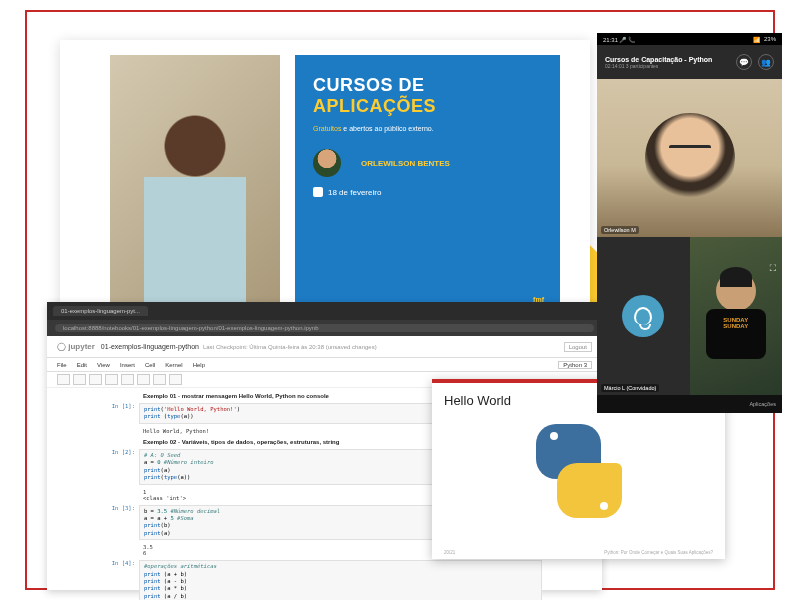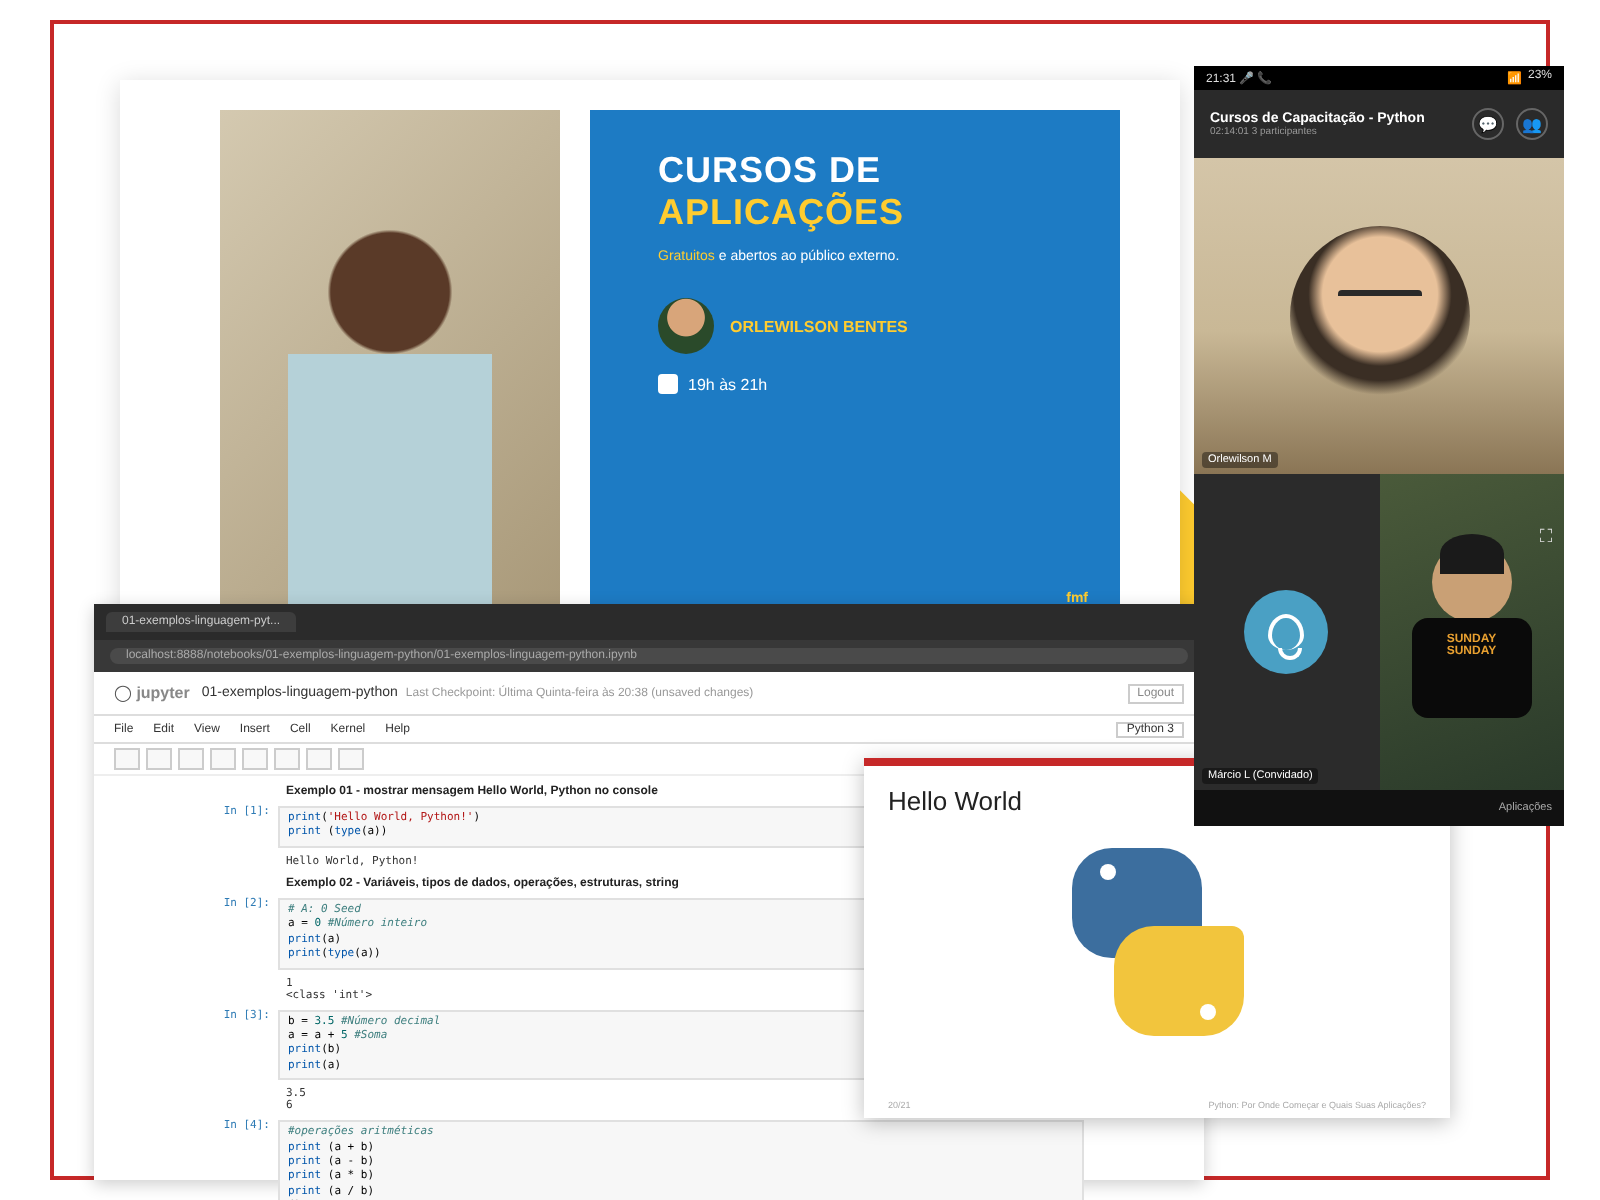--- a/index.html
+++ b/index.html
@@ -4,27 +4,27 @@
   <style>
     * { margin: 0; padding: 0; box-sizing: border-box; }
     body { width: 800px; height: 600px; font-family: -apple-system, Arial, sans-serif; background: #fff; position: relative; overflow: hidden; }
 
     .red-frame { position: absolute; top: 10px; left: 25px; width: 750px; height: 580px; border: 2px solid #c62828; }
 
     
     .flyer { position: absolute; top: 40px; left: 60px; width: 530px; height: 290px; background: #fff; box-shadow: 0 2px 12px rgba(0,0,0,.15); display: flex; }
     .flyer-photo { width: 170px; height: 260px; margin: 15px 0 15px 50px; background: linear-gradient(135deg, #d4c9b0, #a89878); position: relative; overflow: hidden; }
     .flyer-photo-person { position: absolute; left: 20%; top: 15%; width: 60%; height: 80%; background: radial-gradient(circle at 50% 25%, #5a3a28 0%, #5a3a28 18%, transparent 19%), linear-gradient(180deg, transparent 40%, #b5d1d8 40%); border-radius: 8px 8px 0 0; }
-    .flyer-right { flex: 1; background: #1d7bc4; color: #fff; padding: 20px 34px; margin: 15px 30px 15px 15px; position: relative; }
+    .flyer-right { flex: 1; background: #1d7bc4; color: #fff; padding: 20px 18px; margin: 15px 30px 15px 15px; position: relative; }
     .flyer-title-line1 { font-size: 18px; font-weight: 800; letter-spacing: .5px; }
     .flyer-title-line2 { font-size: 18px; font-weight: 900; color: #ffcc2f; letter-spacing: .5px; }
     .flyer-sub { font-size: 7px; color: #ffcc2f; margin-top: 2px; }
     .flyer-sub2 { font-size: 7px; color: #fff; }
     .flyer-topic { font-size: 9px; font-weight: 700; margin-top: 18px; line-height: 1.3; max-width: 160px; }
-    .flyer-person { display: flex; align-items: center; gap: 8px; margin-top: 14px; }
+    .flyer-person { display: flex; align-items: center; gap: 20px; margin-top: 14px; }
     .flyer-avatar { width: 28px; height: 28px; border-radius: 50%; background: radial-gradient(circle at 50% 35%, #d8a57a 0%, #d8a57a 40%, #2a4a2a 42%); }
     .flyer-person-name { font-size: 8px; color: #ffcc2f; font-weight: 700; }
     .flyer-meta { font-size: 8px; margin-top: 10px; display: flex; align-items: center; gap: 5px; }
     .flyer-meta-icon { width: 10px; height: 10px; background: #fff; border-radius: 2px; display: inline-block; }
     .flyer-logo { position: absolute; bottom: 12px; right: 16px; font-size: 7px; color: #ffcc2f; font-weight: 700; }
     .flyer-voce { position: absolute; bottom: -2px; right: 70px; font-size: 7px; font-weight: 800; color: #ffcc2f; }
     .flyer-yellow-corner { position: absolute; right: -30px; bottom: -30px; width: 120px; height: 120px; background: #ffcc2f; transform: rotate(45deg); z-index: -1; }
 
     
     .browser { position: absolute; top: 302px; left: 47px; width: 555px; height: 288px; background: #fff; box-shadow: 0 2px 8px rgba(0,0,0,.2); font-size: 6px; }
@@ -105,21 +105,21 @@
     <div class="flyer-title-line2">APLICAÇÕES</div>
     <div>
       <span class="flyer-sub">Gratuitos</span><span class="flyer-sub2"> e abertos ao público externo.</span>
     </div>
     <div class="flyer-person">
       <div class="flyer-avatar"></div>
       <div class="flyer-person-name">ORLEWILSON BENTES</div>
     </div>
     <div class="flyer-meta">
       <span class="flyer-meta-icon"></span>
-      <span>19h às 21h</span>
+      <span>18 de fevereiro</span>
     </div>
     <div class="flyer-logo">fmf</div>
     <div class="flyer-voce">Você aprende</div>
   </div>
   <div class="flyer-yellow-corner"></div>
 </div>
 
 <div class="browser">
   <div class="browser-tabs">
     <div class="browser-tab">01-exemplos-linguagem-pyt...</div>

